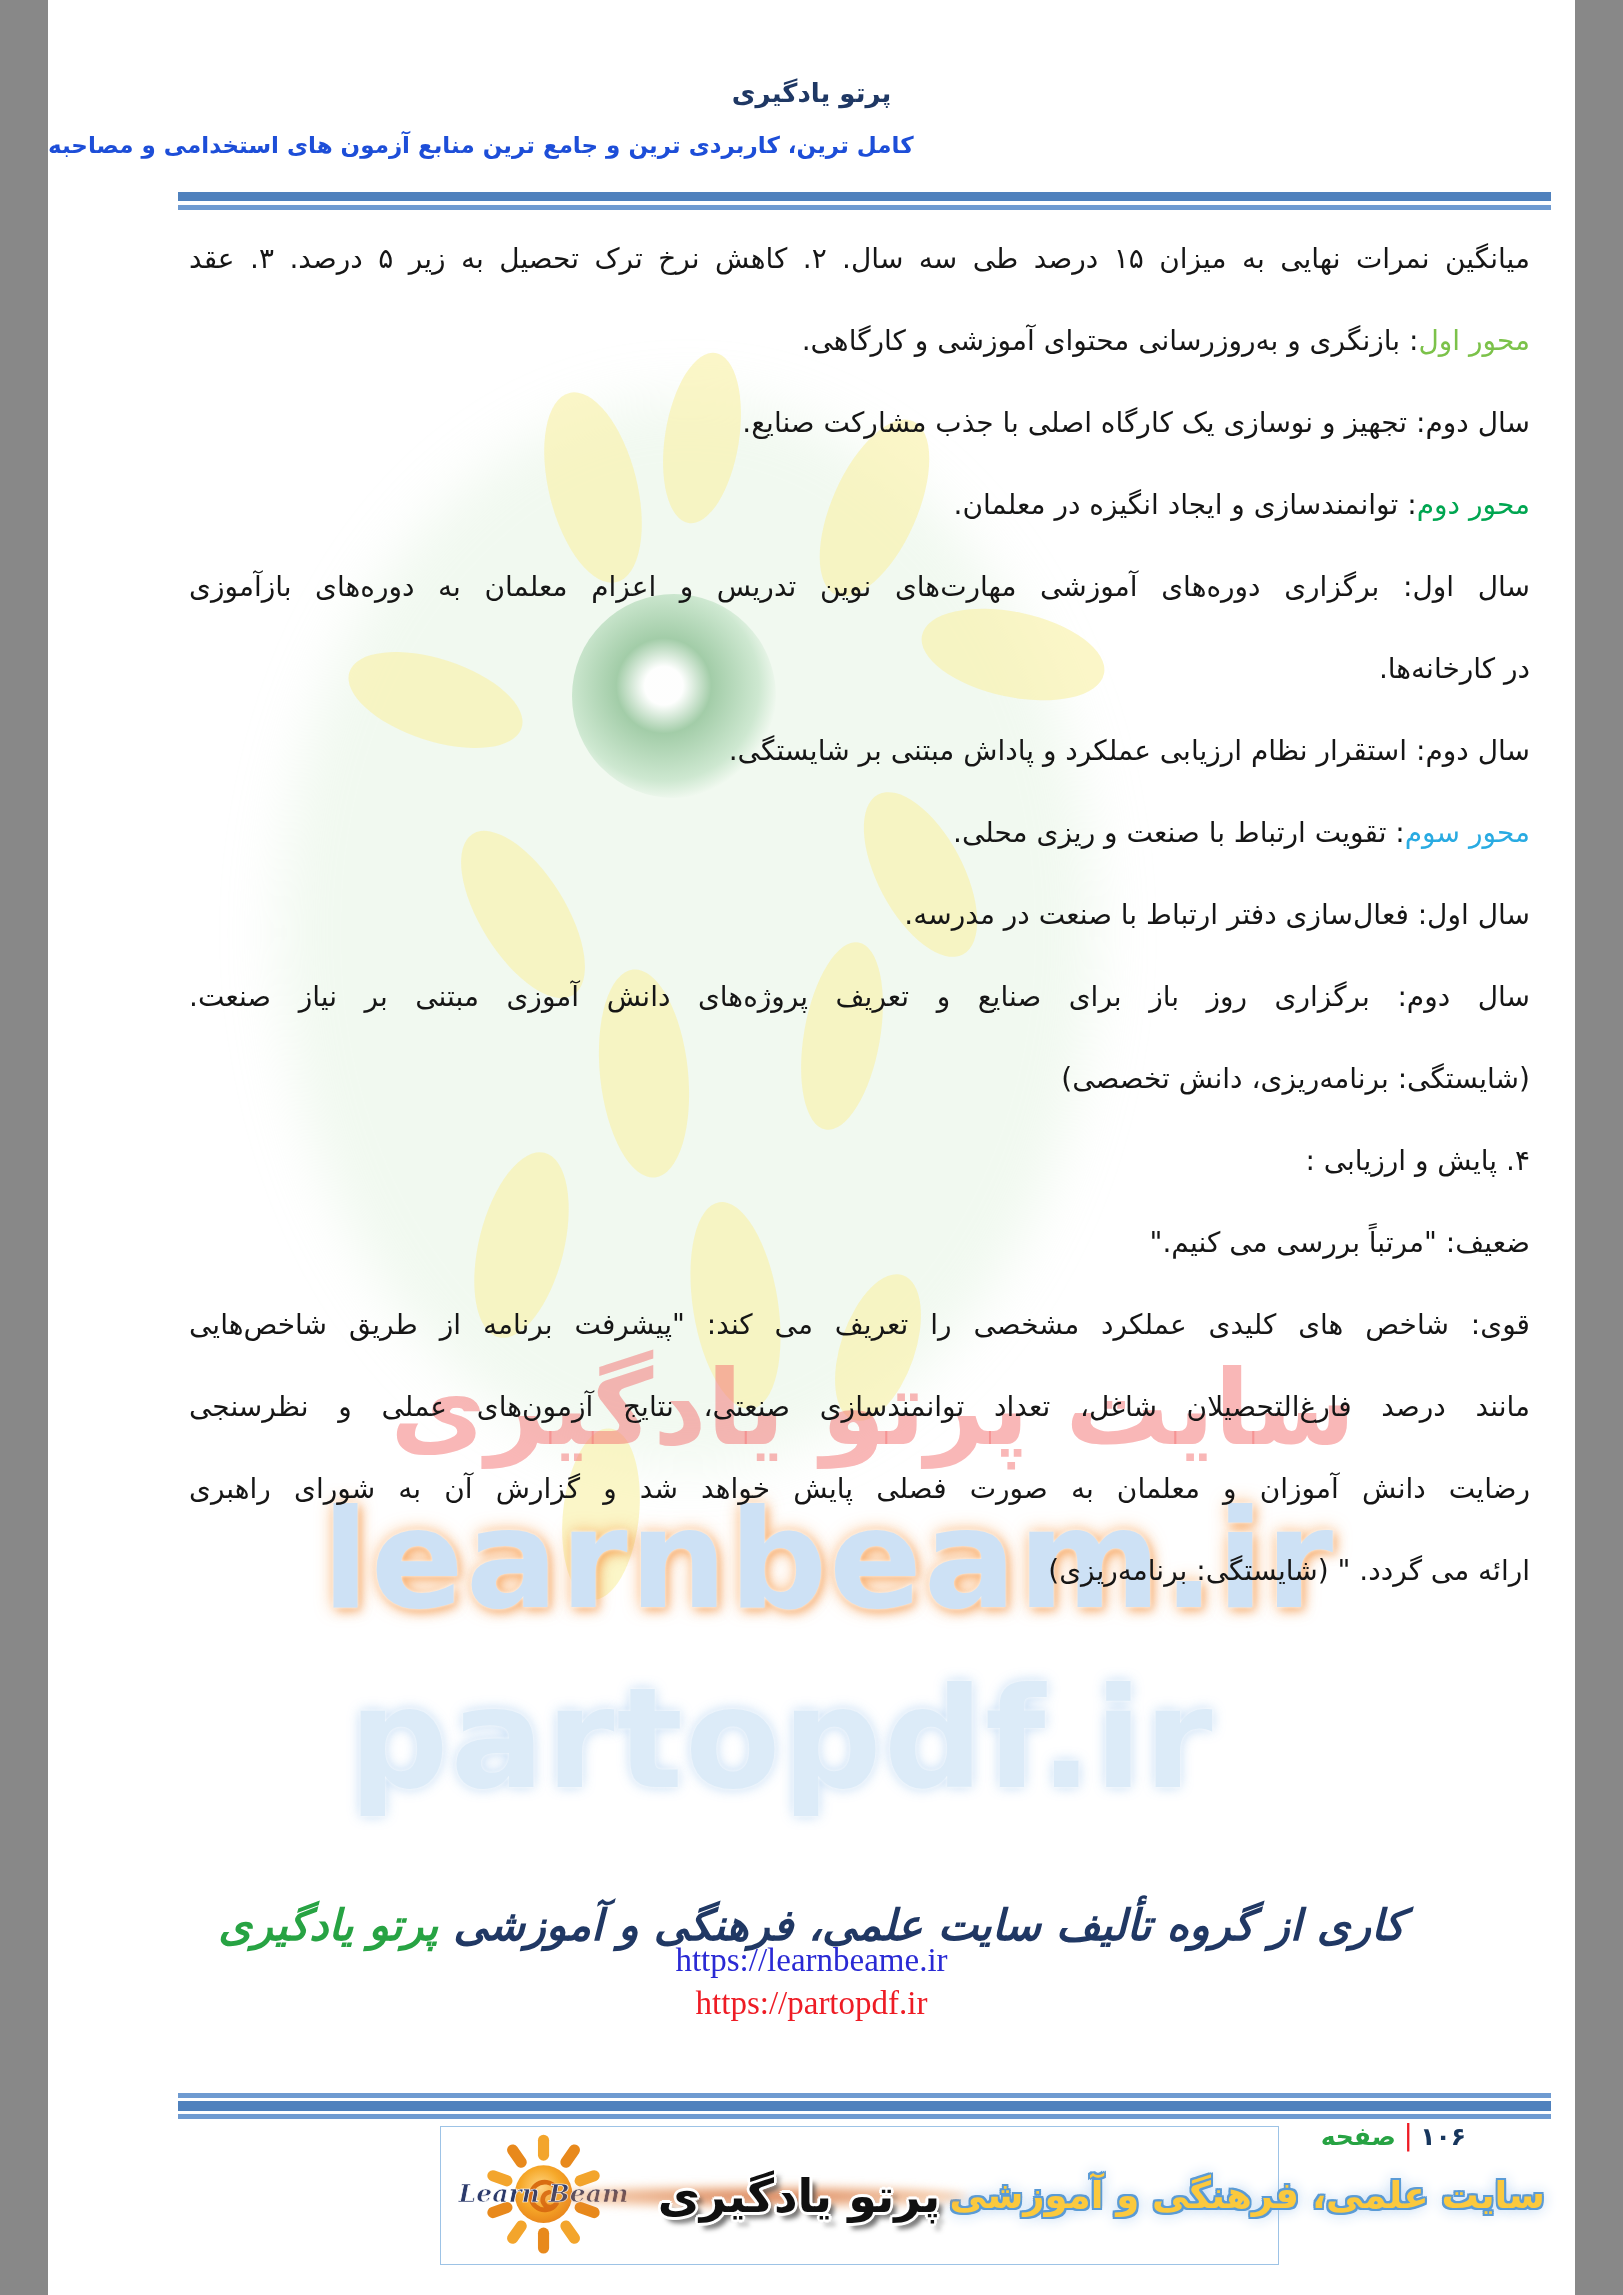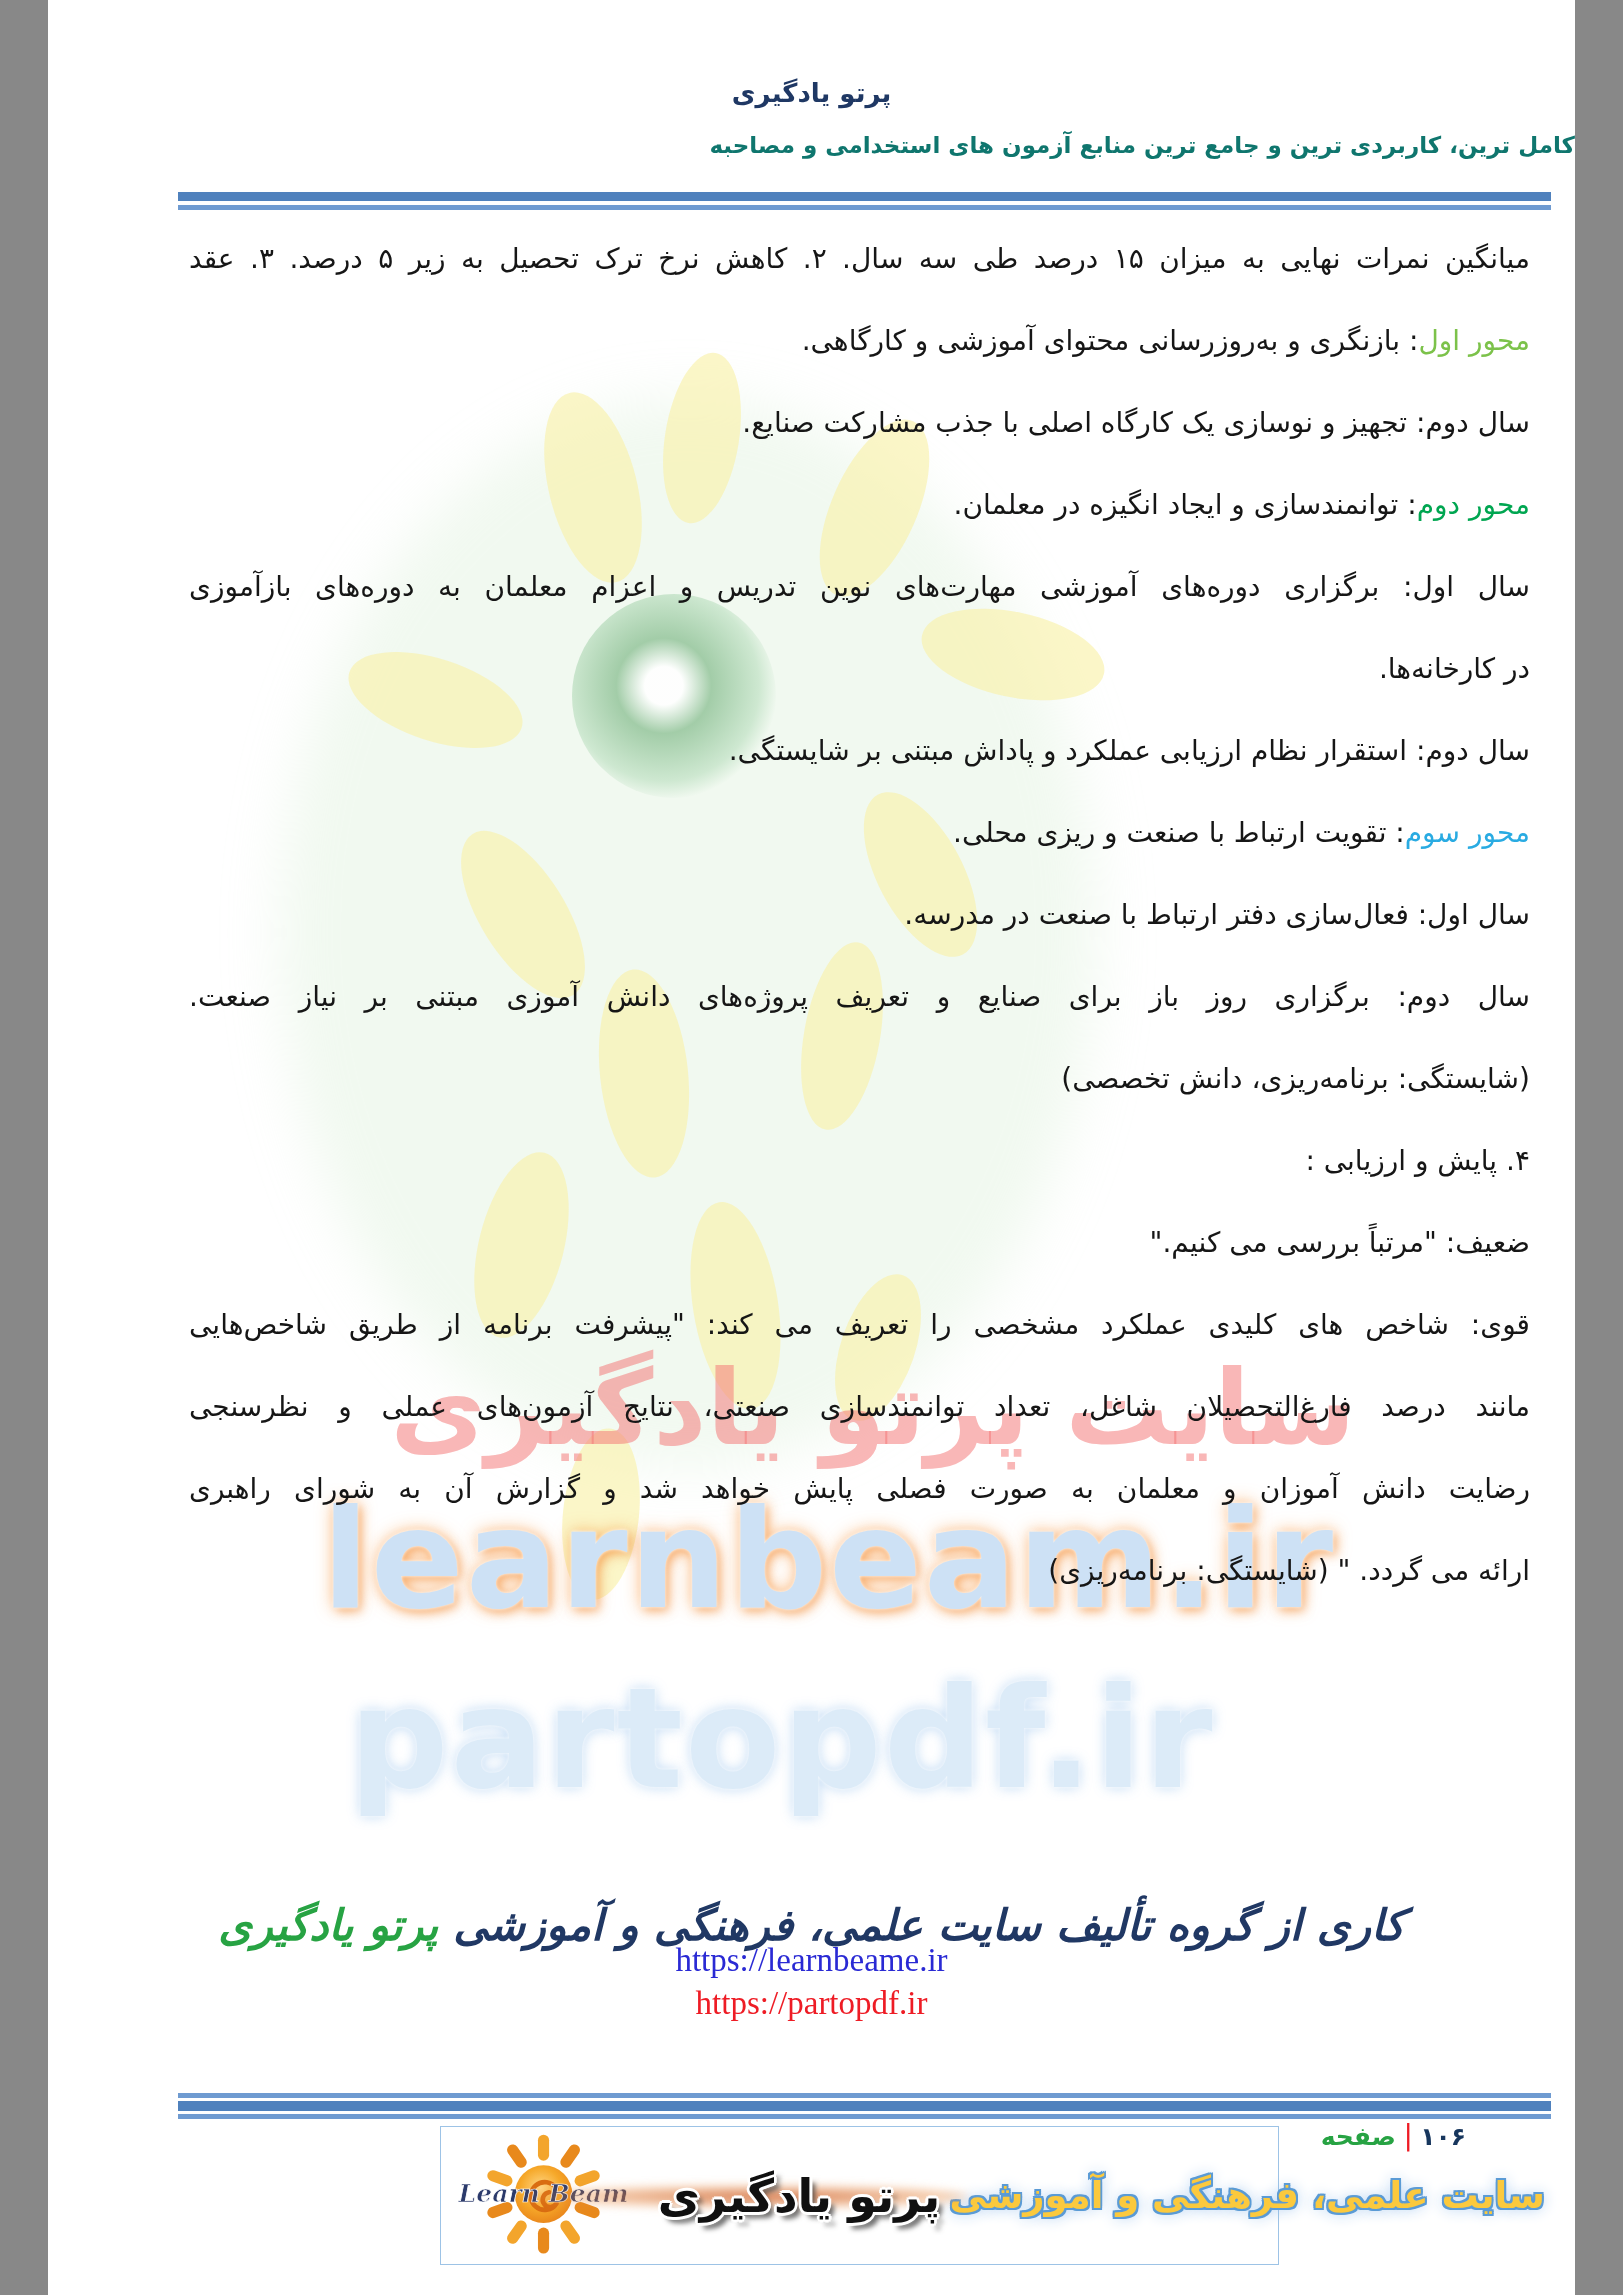--- a/index.html
+++ b/index.html
@@ -5,22 +5,22 @@
   html,body{margin:0;padding:0;}
   body{background:#888;}
   #page{
     position:relative; width:1527px; height:2296px; margin:0 auto;
     background:#ffffff; overflow:hidden;
     font-family:"DejaVu Sans", sans-serif;
   }
   
   .hdr-title{position:absolute;top:78px;left:0;width:100%;text-align:center;
     font-size:26px;font-weight:bold;color:#1f3864;}
-  .hdr-sub{position:absolute;top:132px;left:0;width:100%;text-align:right;
-    font-size:23px;font-weight:bold;color:#0f766e;}
+  .hdr-sub{position:absolute;top:132px;left:0;width:100%;text-align:left;
+    font-size:23px;font-weight:bold;color:#1d4ed8;}
   .rule{position:absolute;left:130px;width:1373px;}
   .rule .bar{height:9.3px;background:#4f81bd;}
   .rule .gap{height:3.7px;background:#fff;}
   .rule .thin{height:4.6px;background:#6f9bd1;}
   #rule-top{top:192px;}
   #rule-bottom{top:2093px;}
   
   .petal{position:absolute;border-radius:50%;background:rgba(249,241,170,0.65);}
   .wash{position:absolute;border-radius:50%;background:rgba(205,232,200,0.28);filter:blur(28px);}
   .flower-center{position:absolute;border-radius:50%;

